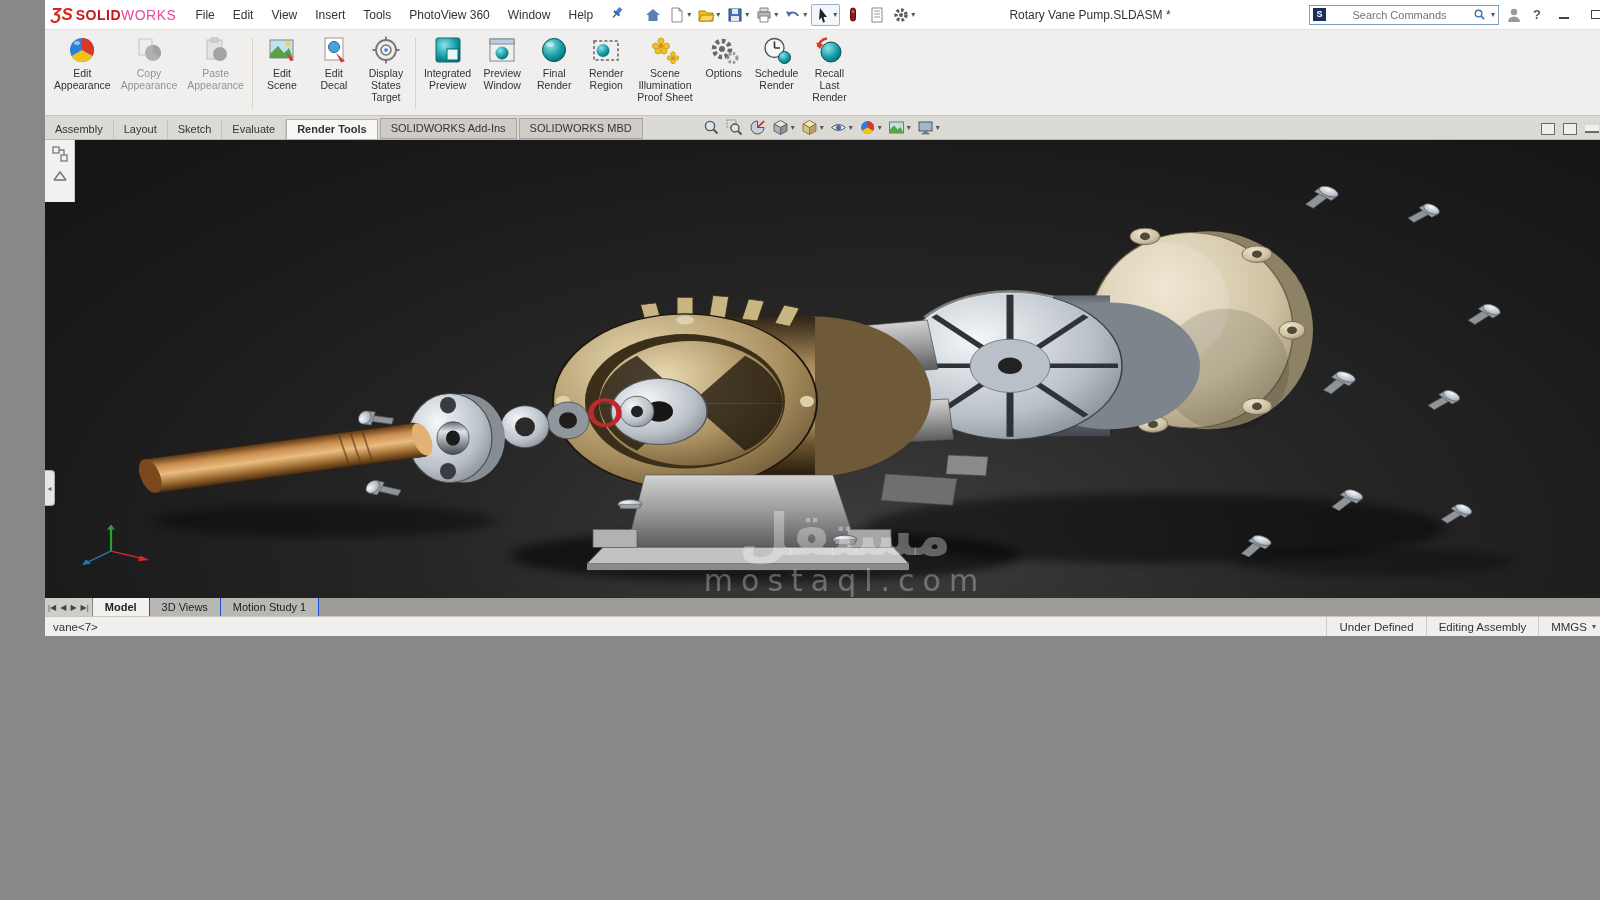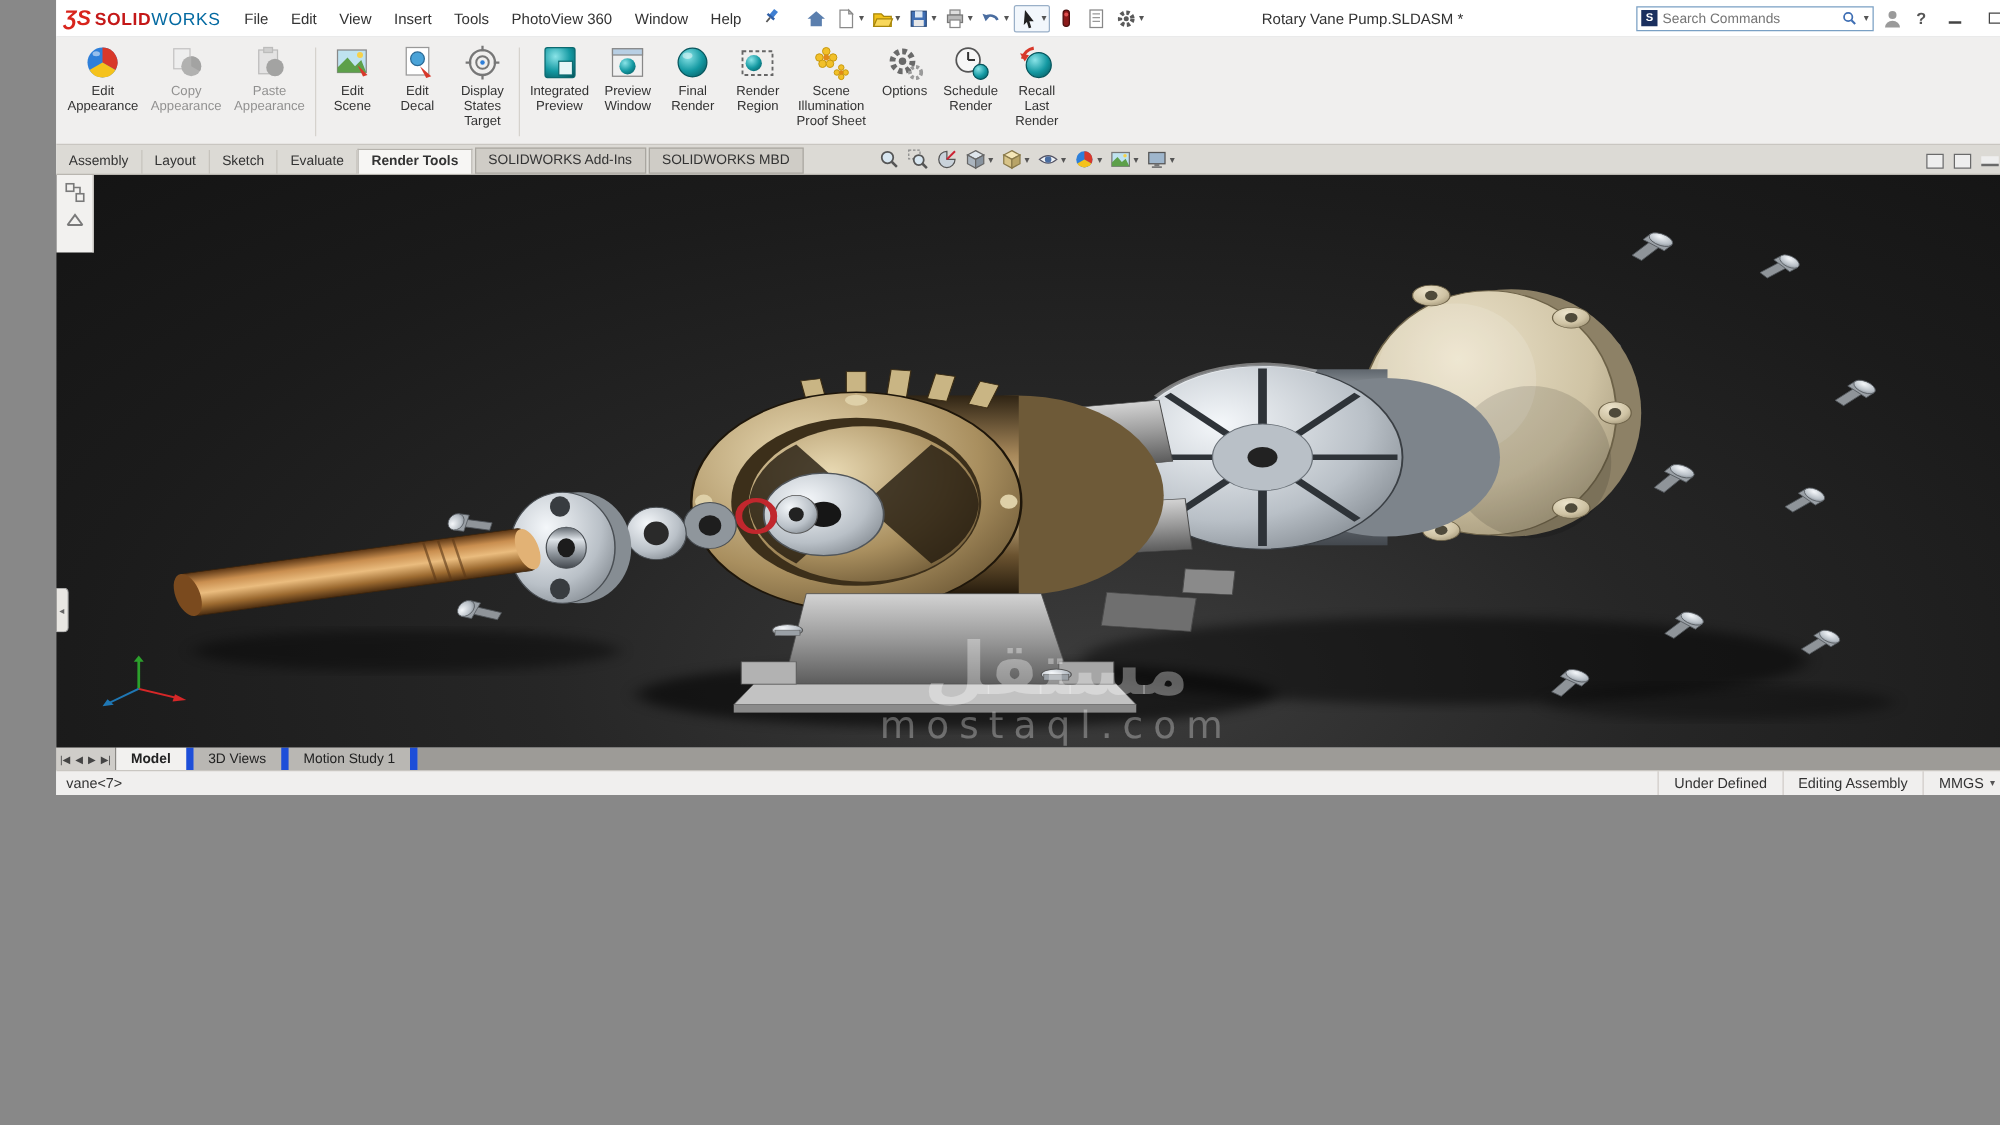--- a/index.html
+++ b/index.html
@@ -5,33 +5,33 @@
   * { margin:0; padding:0; box-sizing:border-box; }
   html,body { width:1600px; height:900px; overflow:hidden; background:#888;
     font-family:"Liberation Sans","DejaVu Sans",sans-serif; font-size:12px; color:#222; }
   .app { position:relative; width:1600px; height:636px; display:flex; flex-direction:column; background:#fff;margin-left:45px; }
 
   
   .menubar { height:30px; background:#fff; display:flex; align-items:center; border-bottom:1px solid #e3e3e3; position:relative; flex:0 0 30px; }
   .logo { display:flex; align-items:center; padding:0 10px 0 6px; gap:3px; }
   .logo-swirl { font-style:italic; font-weight:bold; font-size:17px; color:#d8241c; }
   .logo-solid { font-weight:bold; font-size:14px; color:#c41818; letter-spacing:0.5px; }
-  .logo-works { font-weight:normal; font-size:14px; color:#0369a1; letter-spacing:0.5px; }
+  .logo-works { font-weight:normal; font-size:14px; color:#ec4899; letter-spacing:0.5px; }
   .menu-item { padding:0 9px; height:30px; line-height:30px; color:#333; cursor:default; }
   .pin { margin:0 8px; }
   .qat { display:flex; align-items:center; gap:2px; margin-left:10px; }
   .qbtn { display:flex; align-items:center; padding:2px 2px; border-radius:2px; }
   .qbtn svg { width:18px; height:18px; }
   .caret { font-size:8px; color:#555; margin-left:1px; }
   .selbox { border:1px solid #9ab0c8; background:#f2f7fc; display:flex; align-items:center; padding:1px 2px; }
   .mb-title { position:absolute; right:395px; width:320px; text-align:center; color:#333; font-size:12px; }
   .mb-right { margin-left:auto; display:flex; align-items:center; gap:6px; padding-right:4px; }
   .searchbox { width:190px; height:20px; border:1px solid #7aa0c4; display:flex; align-items:center; background:#fff; padding:0 3px; gap:4px; }
   .searchbox .slogo { width:13px; height:13px; background:#1a2f5e; color:#fff; font-size:9px; font-weight:bold; text-align:center; line-height:13px; }
-  .searchbox input { border:none; outline:none; flex:1; font-size:11px; color:#888; background:transparent; min-width:10px; }
+  .searchbox input { border:none; outline:none; flex:1; font-size:11px; color:#888; background:transparent; min-width:10px;text-align:center; }
   .searchbox svg { width:13px; height:13px; }
   .winbtn { width:26px; height:22px; display:flex; align-items:center; justify-content:center; color:#444; font-size:14px; }
   .ico-min { width:10px; border-bottom:2px solid #444; height:8px; }
   .ico-max { width:10px; height:9px; border:1.5px solid #444; }
   .helpq { font-weight:bold; color:#555; font-size:13px; padding:0 4px; }
 
   
   .ribbon { height:86px; background:#f0efee; border-bottom:1px solid #c9c6c1; display:flex; align-items:stretch; padding:2px 2px 0 4px; flex:0 0 86px; }
   .rbtn { display:flex; flex-direction:column; align-items:center; padding:3px 5px 1px; min-width:52px; border-radius:2px; }
   .rbtn.disabled { filter:grayscale(1); opacity:.5; }
@@ -60,21 +60,21 @@
   .fly-handle { position:absolute; left:0; top:330px; width:10px; height:36px; background:#e8e6e2; border:1px solid #aaa; border-left:none; border-radius:0 4px 4px 0; display:flex; align-items:center; justify-content:center; font-size:8px; color:#666; }
   .right-strip { position:absolute; right:0; top:55px; width:22px; background:#f4f3f1; border:1px solid #c9c6c1; display:flex; flex-direction:column; align-items:center; padding:3px 0; gap:4px; }
   .right-strip svg { width:16px; height:16px; }
   .watermark { position:absolute; left:0; right:0; bottom:0; text-align:center; pointer-events:none; z-index:4; }
   .wm1 { font-family:"DejaVu Sans",sans-serif; font-size:58px; font-weight:bold; color:rgba(255,255,255,0.34); line-height:58px;text-align:center; }
   .wm2 { font-family:"DejaVu Sans",sans-serif; font-size:30px; letter-spacing:8px; color:rgba(255,255,255,0.30); line-height:34px; }
 
   
   .doctabs { height:18px; background:#9d9b97; display:flex; align-items:stretch; flex:0 0 18px; font-size:11px; }
   .dt-arrows { display:flex; align-items:center; background:#cfcdc9; padding:0 3px; gap:4px; color:#444; font-size:8px; border-right:1px solid #8a8884; }
-  .dtab { display:flex; align-items:center; padding:0 12px; background:#b9b7b3; border-right:6px solid #1d4ed8; color:#222; }
+  .dtab { display:flex; align-items:center; padding:0 12px; background:#b9b7b3; border-right:1px solid #1d4ed8; color:#222; }
   .dtab.active { background:#f2f1ef; font-weight:bold; }
 
   
   .statusbar { height:20px; background:#f0efee; border-top:1px solid #c9c6c1; display:flex; align-items:center; font-size:11.5px; color:#333; flex:0 0 20px; }
   .sb-left { padding:0 8px; }
   .sb-right { margin-left:auto; display:flex; align-items:center; height:100%; }
   .sb-cell { padding:0 12px; border-left:1px solid #cfccc7; height:100%; display:flex; align-items:center; gap:4px; }
 </style>
 </head>
 <body>

